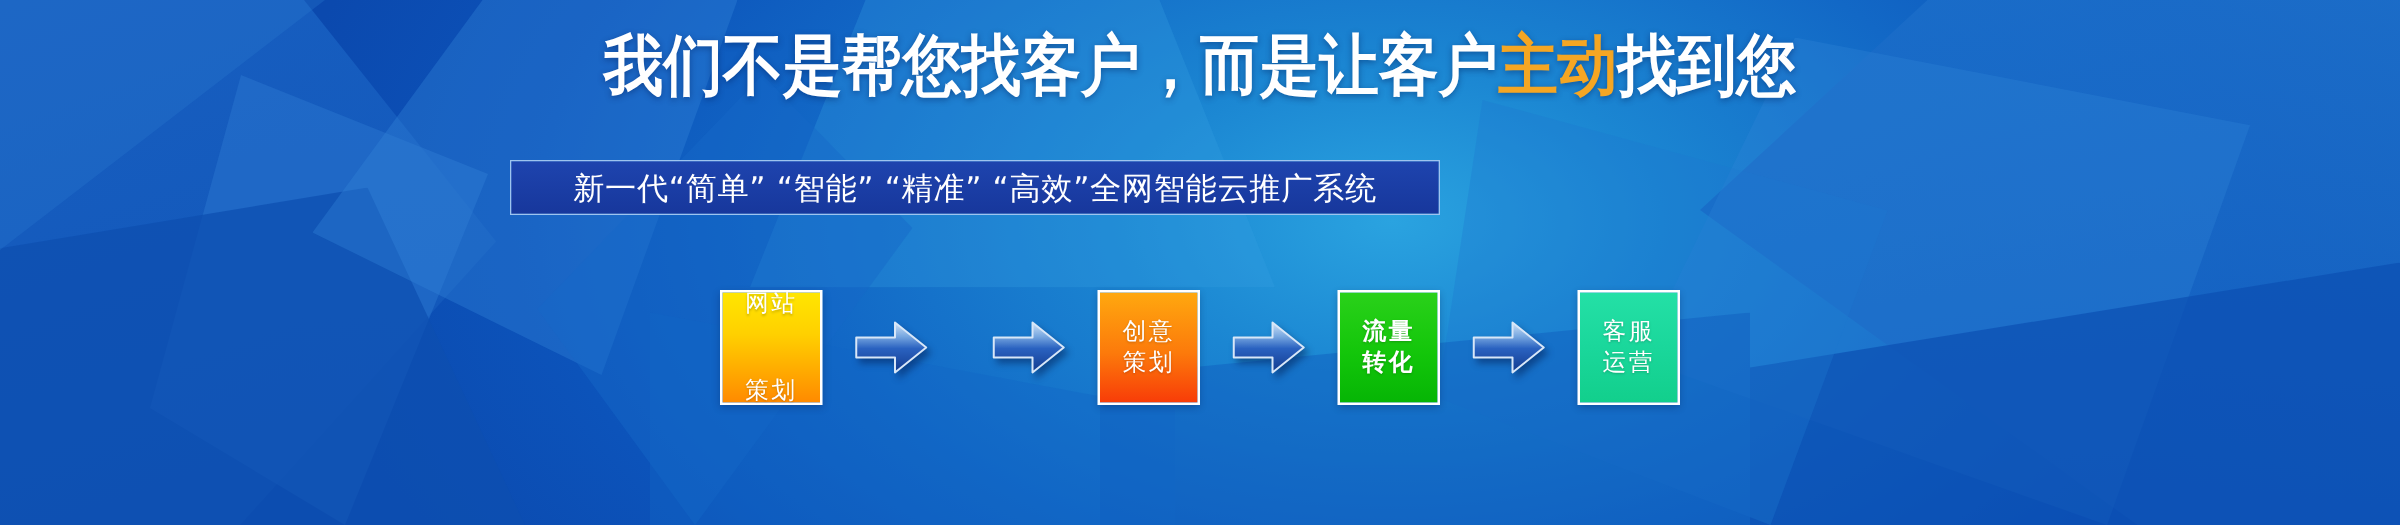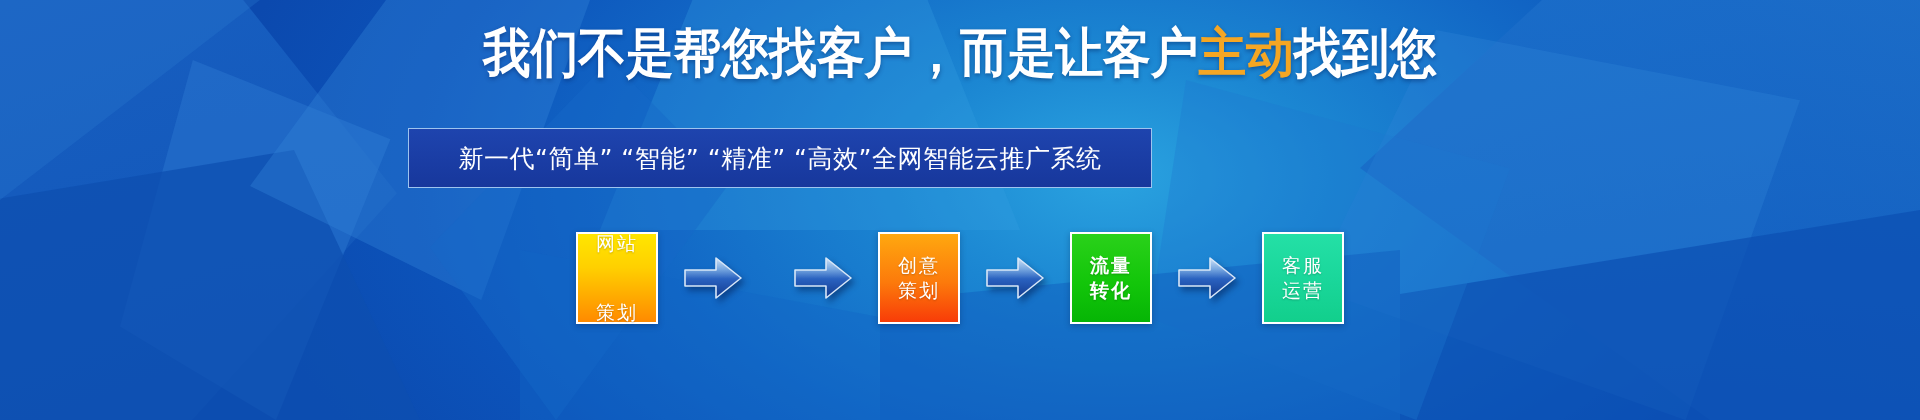--- a/index.html
+++ b/index.html
@@ -54,21 +54,21 @@
     letter-spacing:0px;
     transform:scaleX(.9);
     text-shadow:0 2px 5px rgba(0,32,90,.45);
     white-space:nowrap;
   }
   #headline .hl{color:#f5a623;}
 
   
   #subtitle-bar{
     position:absolute;left:408px;top:128px;
-    width:744px;height:60px;
+    width:744px;height:44px;
     background:linear-gradient(180deg,#1e44ae 0%,#17379c 100%);
     border:1px solid #9ec4ef;
     box-sizing:border-box;
     display:flex;align-items:center;justify-content:center;
   }
   #subtitle-text{
     color:#ffffff;font-size:25px;line-height:25px;
     letter-spacing:.5px;white-space:nowrap;
   }
 

